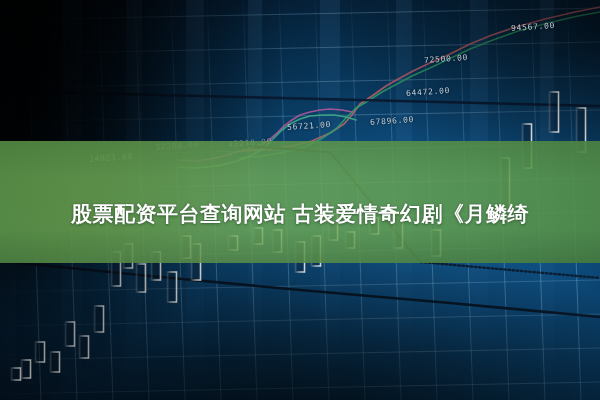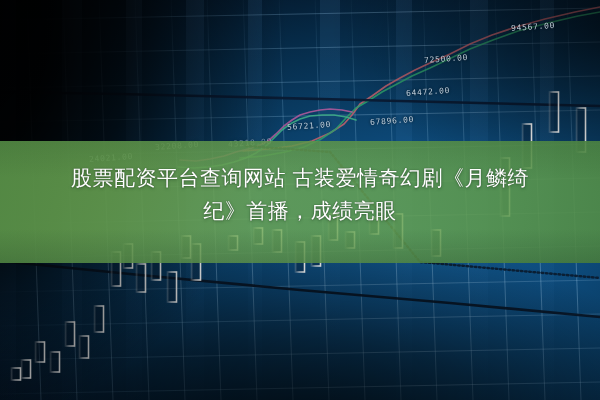--- a/index.html
+++ b/index.html
@@ -65,27 +65,28 @@
   }
   #green-band::after{
     content:"";position:absolute;inset:0;
     background:linear-gradient(180deg, rgba(40,80,40,.18), rgba(0,0,0,0) 30%, rgba(0,0,0,0) 72%, rgba(20,50,30,.20));
   }
 
   #title{
     position:absolute;left:0;right:0;
     text-align:center;
     color:#ffffff;
-    font-weight:normal;
+    font-weight:bold;
     font-size:21px;
     line-height:33px;
     letter-spacing:.5px;
     text-shadow:0 1px 3px rgba(25,60,30,.55), 0 0 1px rgba(0,0,0,.5);
     padding:0 14px;
     z-index:6;
+    margin-top:36px;
   }
   #title .ln{display:block;}
 </style>
 </head>
 <body>
 
 <div id="stage">
 
   <div class="layer" id="bg-base"></div>
 
@@ -280,16 +281,15 @@
       <div class="plabel rot" style="left: 287px; top: 123px;">56721.00</div>
       <div class="plabel rot dim" style="left: 228px; top: 140px;">43218.00</div>
       <div class="plabel rot dim" style="left: 155px; top: 143px;">32208.00</div>
       <div class="plabel rot dim" style="left: 89px; top: 155px;">24021.00</div>
     </div>
 
   <div id="green-band" style="top: 141px; height: 122px;"></div>
 
   <div id="title" style="top: 161px;">
     <span class="ln">股票配资平台查询网站 古装爱情奇幻剧《月鳞绮</span>
-    <span class="ln">纪》首播，成绩亮眼</span>
   </div>
 
 </div>
 
 </body></html>

